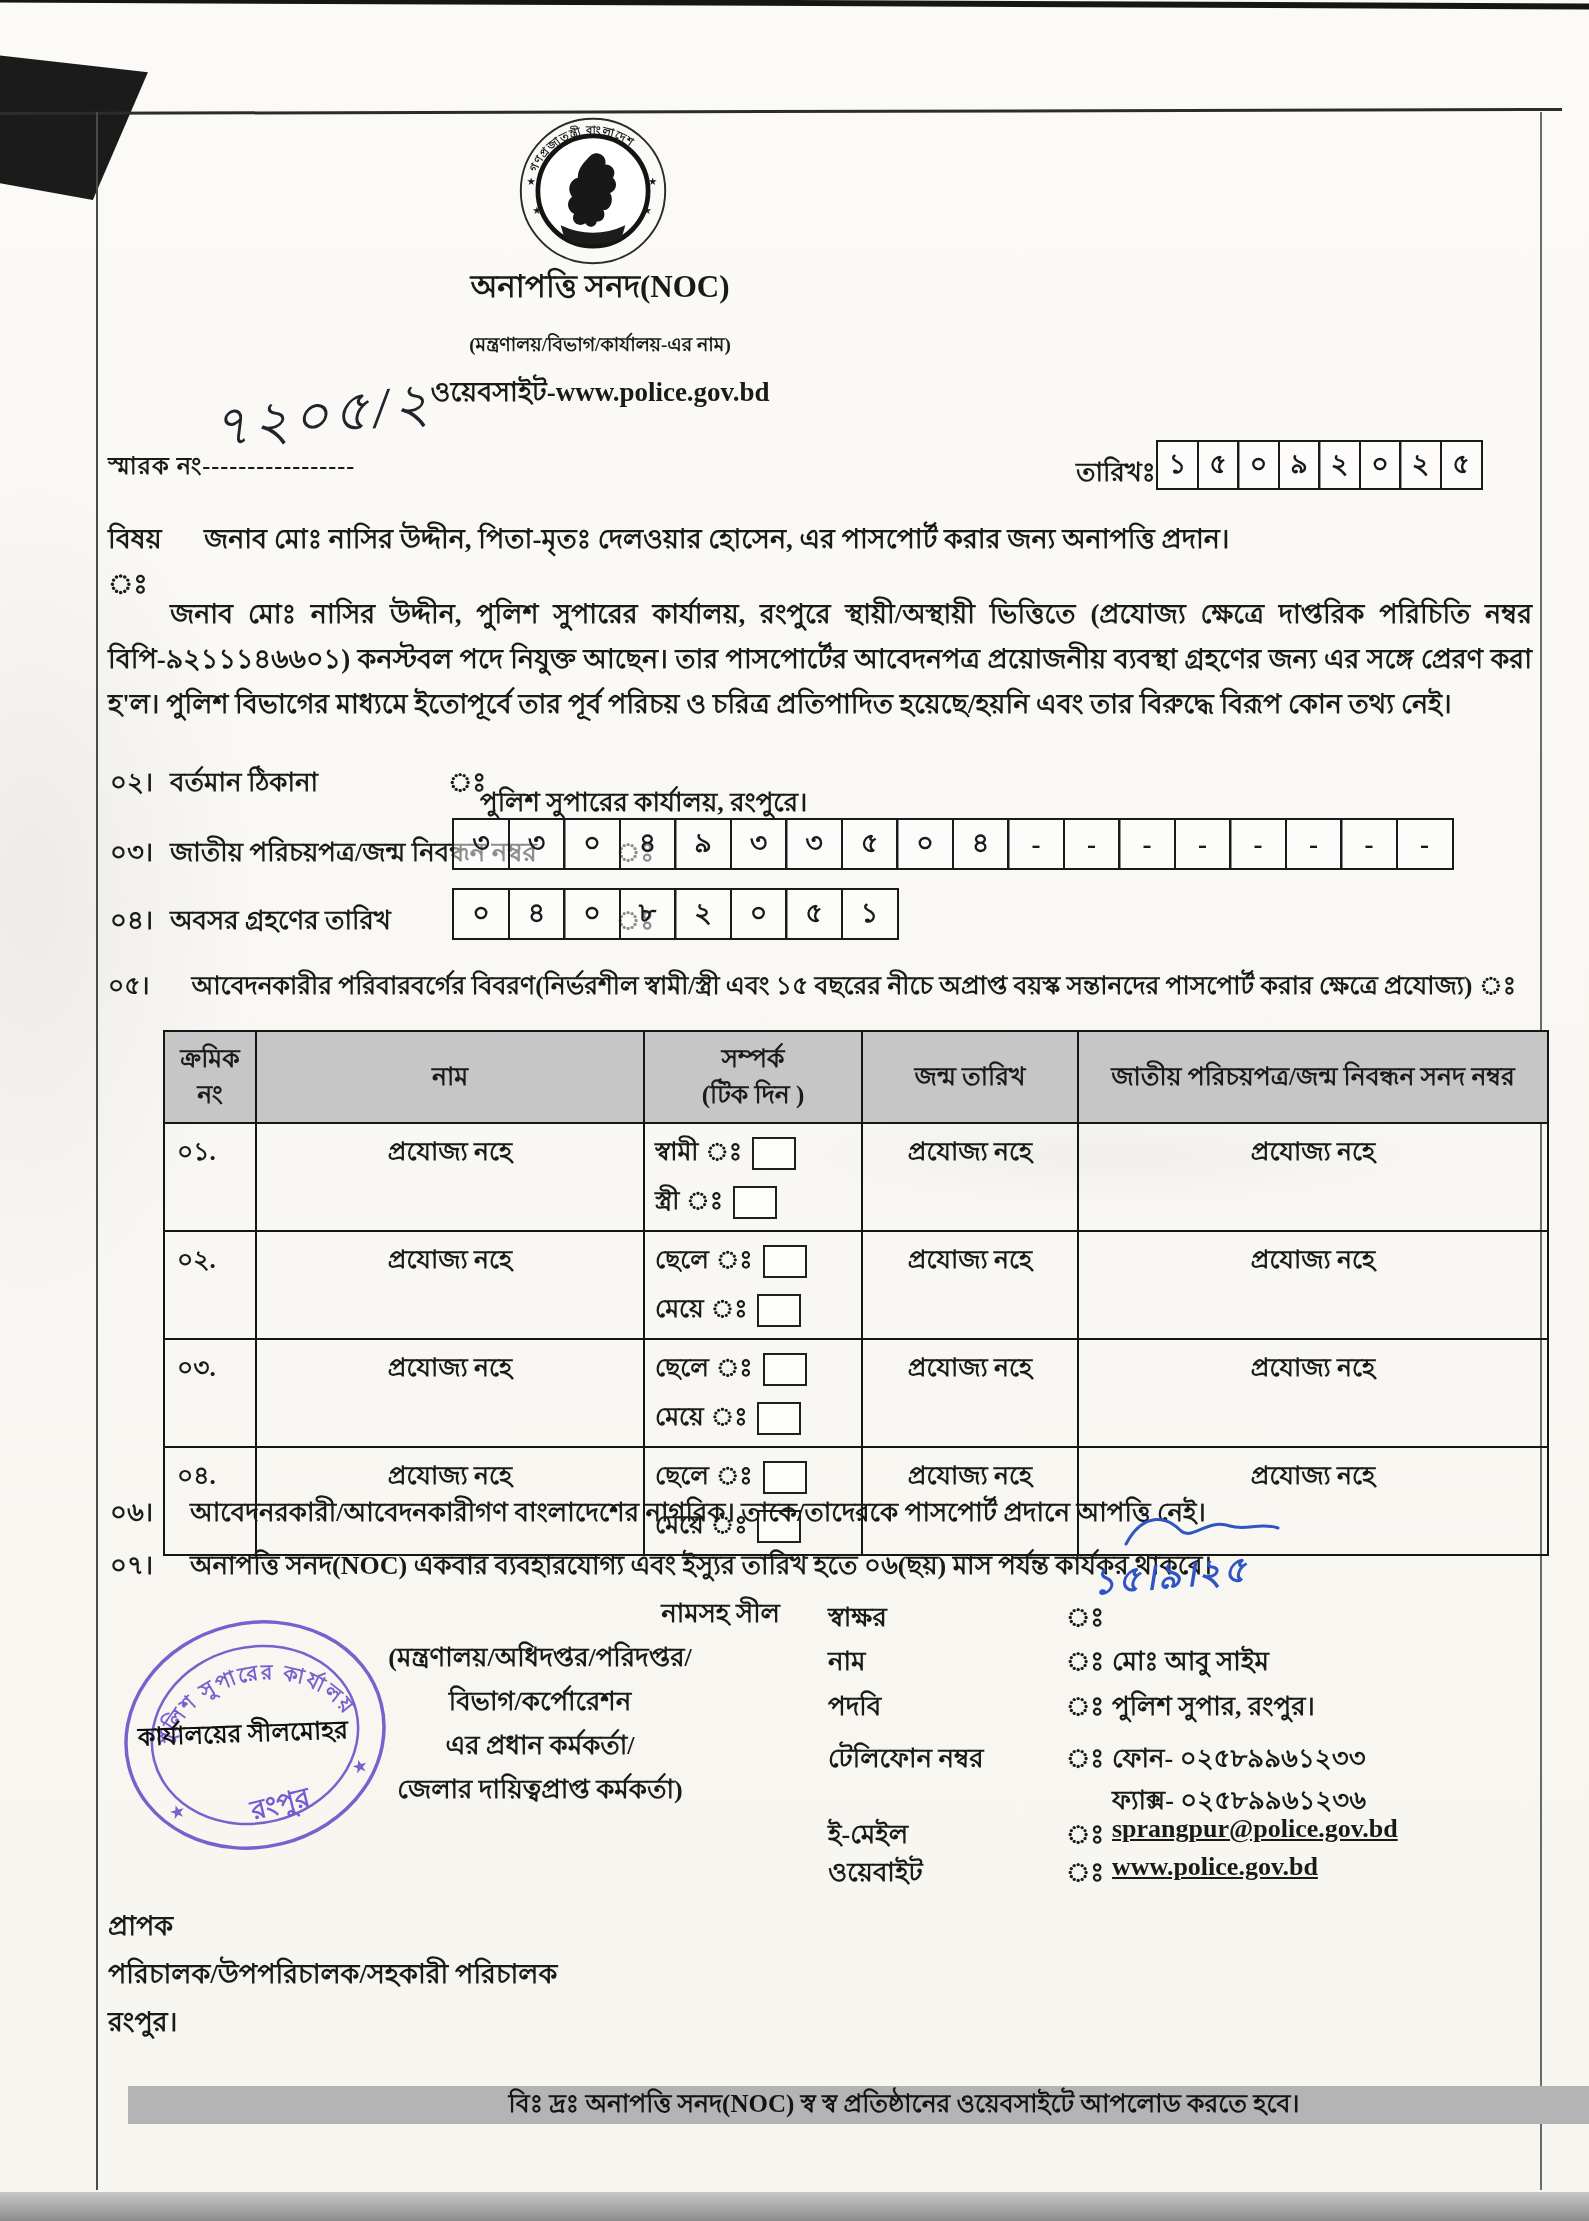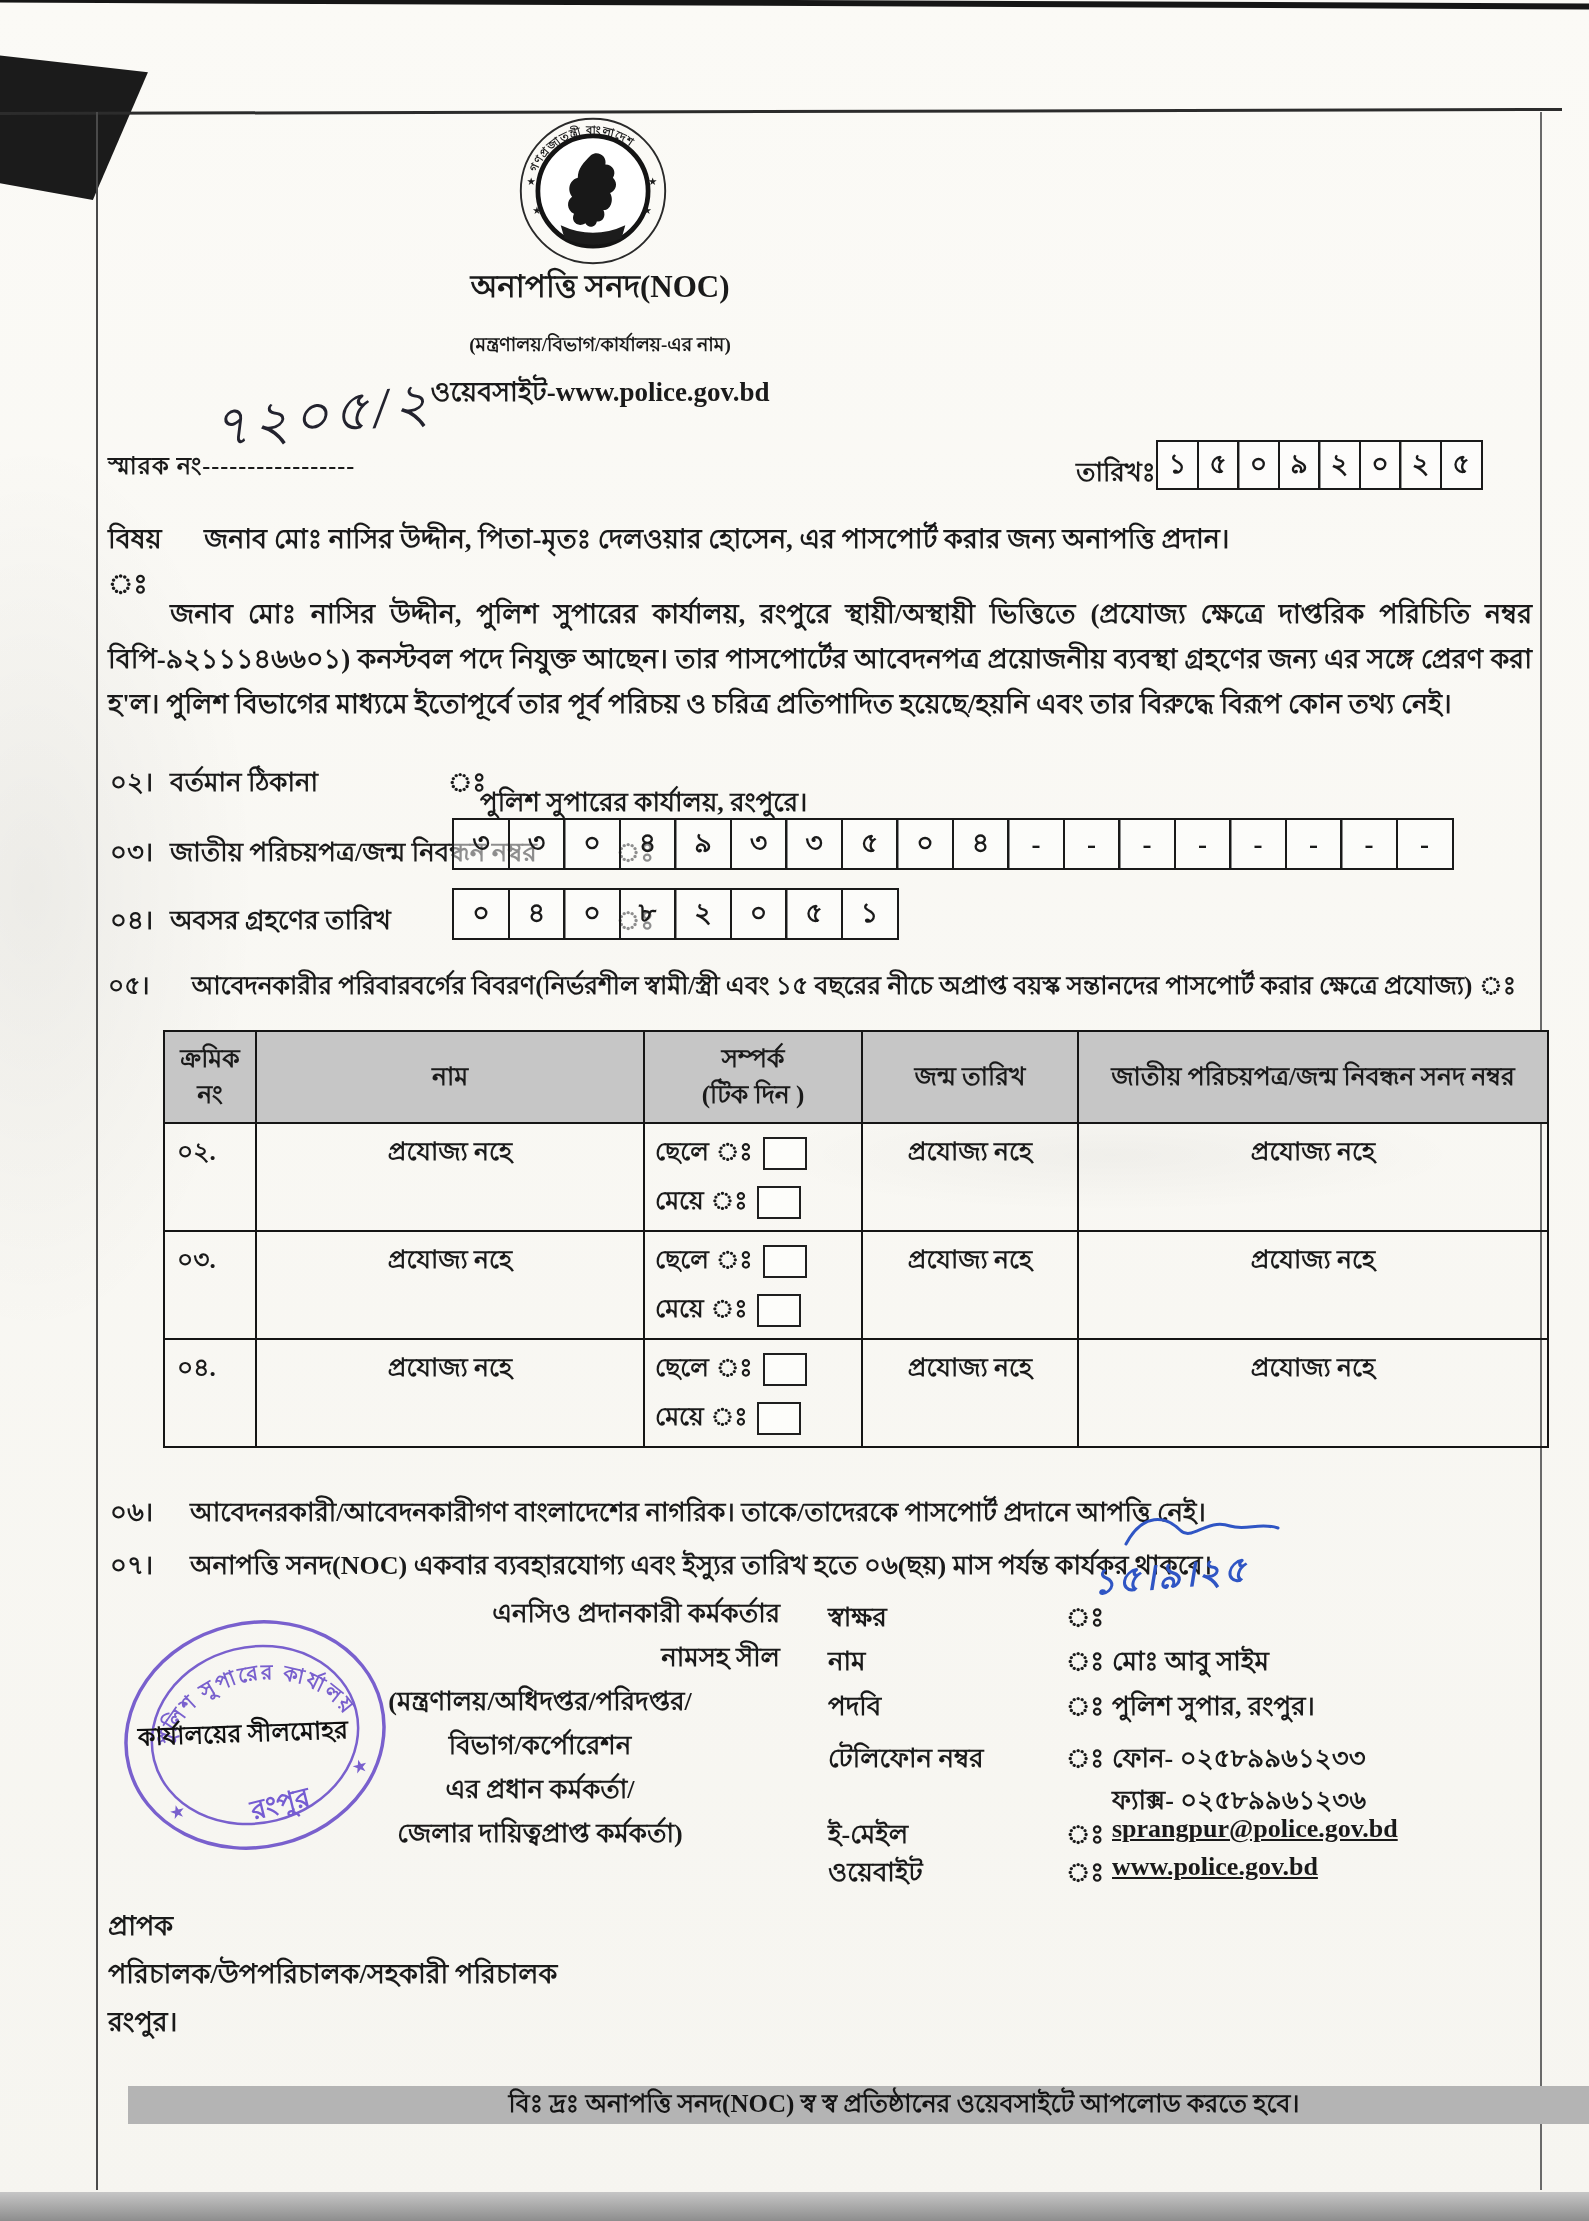--- a/index.html
+++ b/index.html
@@ -220,20 +220,36 @@
           <tr>
         <th>ক্রমিক
 নং</th>
         <th>নাম</th>
         <th>সম্পর্ক
 (টিক দিন )</th>
         <th>জন্ম তারিখ</th>
         <th>জাতীয় পরিচয়পত্র/জন্ম নিবন্ধন সনদ নম্বর</th>
       </tr>
       <tr>
+        <td class="c-sl">০১.</td>
+        <td class="c-name">প্রযোজ্য নহে</td>
+        <td class="c-rel">
+          <div class="rel-line">
+                <span>স্বামী ঃ</span>
+                <span class="tick"></span>
+              </div>
+          <div class="rel-line">
+                <span>স্ত্রী   ঃ</span>
+                <span class="tick"></span>
+              </div>
+        </td>
+        <td class="c-dob">প্রযোজ্য নহে</td>
+        <td class="c-nid">প্রযোজ্য নহে</td>
+      </tr>
+      <tr>
         <td class="c-sl">০২.</td>
         <td class="c-name">প্রযোজ্য নহে</td>
         <td class="c-rel">
           <div class="rel-line">
                 <span>ছেলে ঃ</span>
                 <span class="tick"></span>
               </div>
           <div class="rel-line">
                 <span>মেয়ে ঃ</span>
                 <span class="tick"></span>
@@ -281,21 +297,20 @@
   <div class="abs item-line" style="left:110px; top:1492px; width:1420px;">
     <span class="no">০৬।</span>
       <span>আবেদনরকারী/আবেদনকারীগণ বাংলাদেশের নাগরিক। তাকে/তাদেরকে পাসপোর্ট প্রদানে আপত্তি নেই।</span>
   </div>
   <div class="abs item-line" style="left:110px; top:1545px; width:1420px;">
     <span class="no">০৭।</span>
       <span>অনাপত্তি সনদ(NOC) একবার ব্যবহারযোগ্য এবং ইস্যুর তারিখ হতে ০৬(ছয়) মাস পর্যন্ত কার্যকর থাকবে।</span>
   </div>
 
   <div class="abs sig-left">
-    <div class="r">এনসিও প্রদানকারী কর্মকর্তার</div>
     <div class="r">নামসহ সীল</div>
     <div class="c">(মন্ত্রণালয়/অধিদপ্তর/পরিদপ্তর/</div>
     <div class="c">বিভাগ/কর্পোরেশন</div>
     <div class="c">এর প্রধান কর্মকর্তা/</div>
     <div class="c">জেলার দায়িত্বপ্রাপ্ত কর্মকর্তা)</div>
   </div>
 
   <div class="sig-row" style="top:1597px;">
     <span class="fl">স্বাক্ষর</span>
     <span class="fs">ঃ</span>

